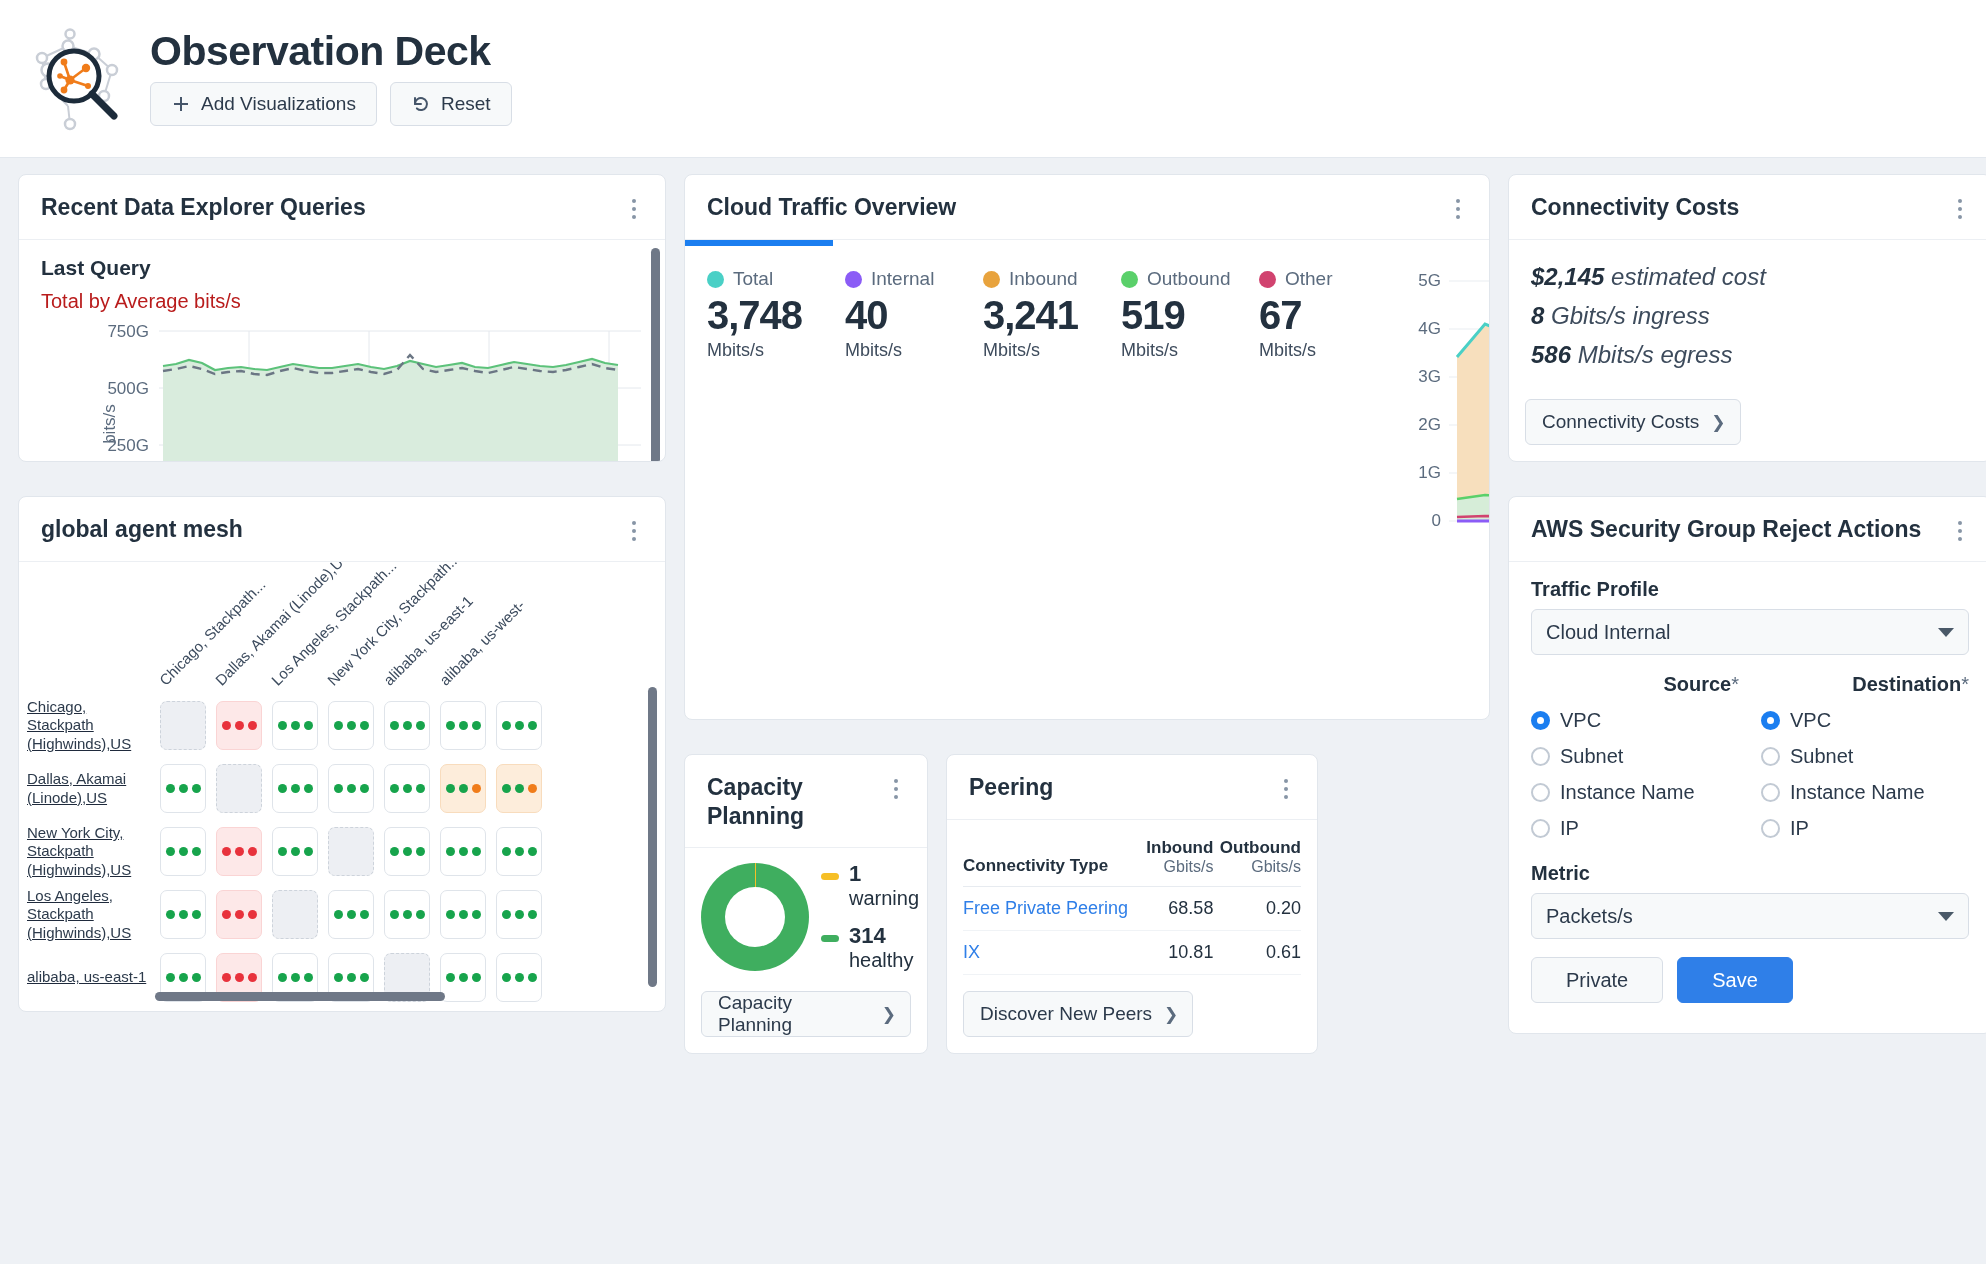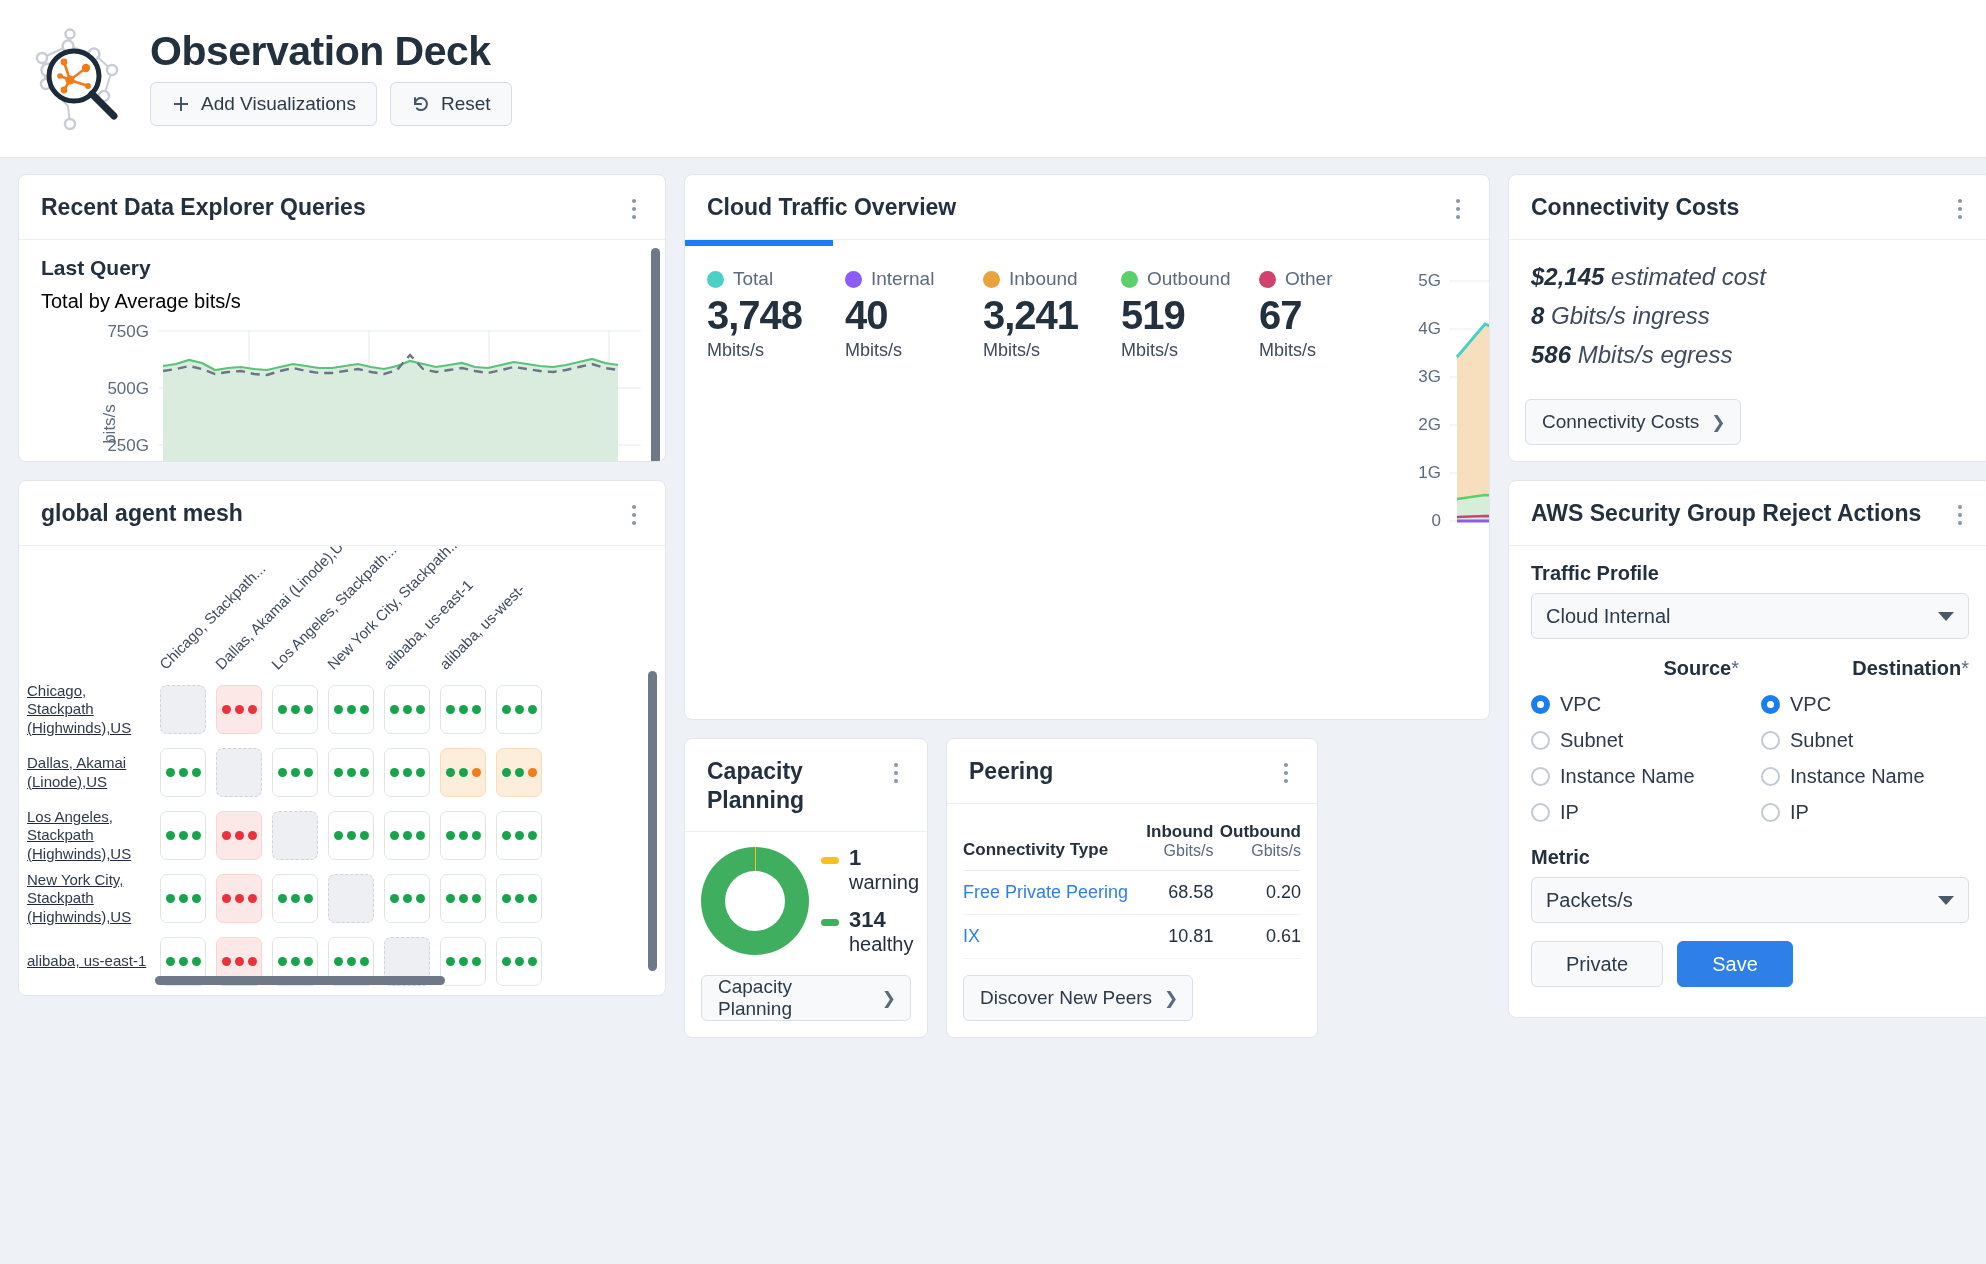--- a/index.html
+++ b/index.html
@@ -40,21 +40,21 @@
   .board {
     position: absolute; top: 158px; left: 0;
     width: 1986px; height: 1106px;
     padding: 16px 18px;
     display: grid;
     grid-template-columns: 648px 806px 484px;
     grid-template-rows: auto;
     gap: 18px;
     align-content: start;
   }
-  .col { display: flex; flex-direction: column; gap: 18px; }
+  .col { display: flex; flex-direction: column; gap: 34px; }
 
   .card {
     background: #ffffff;
     border: 1px solid #e1e6ec;
     border-radius: 8px;
     display: flex; flex-direction: column;
     overflow: hidden;
   }
   .card-head {
     display: flex; align-items: flex-start; justify-content: space-between;
@@ -67,21 +67,21 @@
     display: flex; flex-direction: column; align-items: center; justify-content: center; gap: 4px;
     cursor: pointer; margin-top: 2px;
   }
   .kebab i { width: 4px; height: 4px; border-radius: 50%; background: #8795a6; display: block; }
   .card-body { padding: 18px 22px; position: relative; flex: 1; }
 
   
   .q-card { height: 288px; }
   .q-body { padding: 16px 22px 0 22px; overflow: hidden; position: relative; }
   .q-sub { font-size: 21px; font-weight: bold; color: #23313f; margin-bottom: 10px; }
-  .q-link { font-size: 20px; color: #000000; cursor: pointer; }
+  .q-link { font-size: 20px; color: #b91c1c; cursor: pointer; }
   .q-chart { position: relative; height: 185px; margin-top: 6px; }
   .vscroll {
     position: absolute; top: 8px; right: 5px; width: 9px; border-radius: 5px;
     background: #6f7887;
   }
   .q-scroll { height: 250px; }
 
   
   .mesh-card { height: 516px; }
   .mesh-body { padding: 0; overflow: hidden; position: relative; flex: 1; }
@@ -459,20 +459,68 @@
                   </div>
                   <div class="cellwrap">
                     <div class="cell warn">
                       <span class="dot"></span>
                       <span class="dot"></span>
                       <span class="dot orange"></span>
                     </div>
                   </div>
                 </div>
                 <div class="mesh-row">
+                  <div class="mesh-rowlab">New York City, Stackpath (Highwinds),US</div>
+                  <div class="cellwrap">
+                    <div class="cell">
+                      <span class="dot"></span>
+                      <span class="dot"></span>
+                      <span class="dot"></span>
+                    </div>
+                  </div>
+                  <div class="cellwrap">
+                    <div class="cell bad">
+                      <span class="dot red"></span>
+                      <span class="dot red"></span>
+                      <span class="dot red"></span>
+                    </div>
+                  </div>
+                  <div class="cellwrap">
+                    <div class="cell">
+                      <span class="dot"></span>
+                      <span class="dot"></span>
+                      <span class="dot"></span>
+                    </div>
+                  </div>
+                  <div class="cellwrap">
+                    <div class="cell empty"></div>
+                  </div>
+                  <div class="cellwrap">
+                    <div class="cell">
+                      <span class="dot"></span>
+                      <span class="dot"></span>
+                      <span class="dot"></span>
+                    </div>
+                  </div>
+                  <div class="cellwrap">
+                    <div class="cell">
+                      <span class="dot"></span>
+                      <span class="dot"></span>
+                      <span class="dot"></span>
+                    </div>
+                  </div>
+                  <div class="cellwrap">
+                    <div class="cell">
+                      <span class="dot"></span>
+                      <span class="dot"></span>
+                      <span class="dot"></span>
+                    </div>
+                  </div>
+                </div>
+                <div class="mesh-row">
                   <div class="mesh-rowlab">Los Angeles, Stackpath (Highwinds),US</div>
                   <div class="cellwrap">
                     <div class="cell">
                       <span class="dot"></span>
                       <span class="dot"></span>
                       <span class="dot"></span>
                     </div>
                   </div>
                   <div class="cellwrap">
                     <div class="cell bad">
@@ -483,68 +531,20 @@
                   </div>
                   <div class="cellwrap">
                     <div class="cell empty"></div>
                   </div>
                   <div class="cellwrap">
                     <div class="cell">
                       <span class="dot"></span>
                       <span class="dot"></span>
                       <span class="dot"></span>
                     </div>
-                  </div>
-                  <div class="cellwrap">
-                    <div class="cell">
-                      <span class="dot"></span>
-                      <span class="dot"></span>
-                      <span class="dot"></span>
-                    </div>
-                  </div>
-                  <div class="cellwrap">
-                    <div class="cell">
-                      <span class="dot"></span>
-                      <span class="dot"></span>
-                      <span class="dot"></span>
-                    </div>
-                  </div>
-                  <div class="cellwrap">
-                    <div class="cell">
-                      <span class="dot"></span>
-                      <span class="dot"></span>
-                      <span class="dot"></span>
-                    </div>
-                  </div>
-                </div>
-                <div class="mesh-row">
-                  <div class="mesh-rowlab">New York City, Stackpath (Highwinds),US</div>
-                  <div class="cellwrap">
-                    <div class="cell">
-                      <span class="dot"></span>
-                      <span class="dot"></span>
-                      <span class="dot"></span>
-                    </div>
-                  </div>
-                  <div class="cellwrap">
-                    <div class="cell bad">
-                      <span class="dot red"></span>
-                      <span class="dot red"></span>
-                      <span class="dot red"></span>
-                    </div>
-                  </div>
-                  <div class="cellwrap">
-                    <div class="cell">
-                      <span class="dot"></span>
-                      <span class="dot"></span>
-                      <span class="dot"></span>
-                    </div>
-                  </div>
-                  <div class="cellwrap">
-                    <div class="cell empty"></div>
                   </div>
                   <div class="cellwrap">
                     <div class="cell">
                       <span class="dot"></span>
                       <span class="dot"></span>
                       <span class="dot"></span>
                     </div>
                   </div>
                   <div class="cellwrap">
                     <div class="cell">

